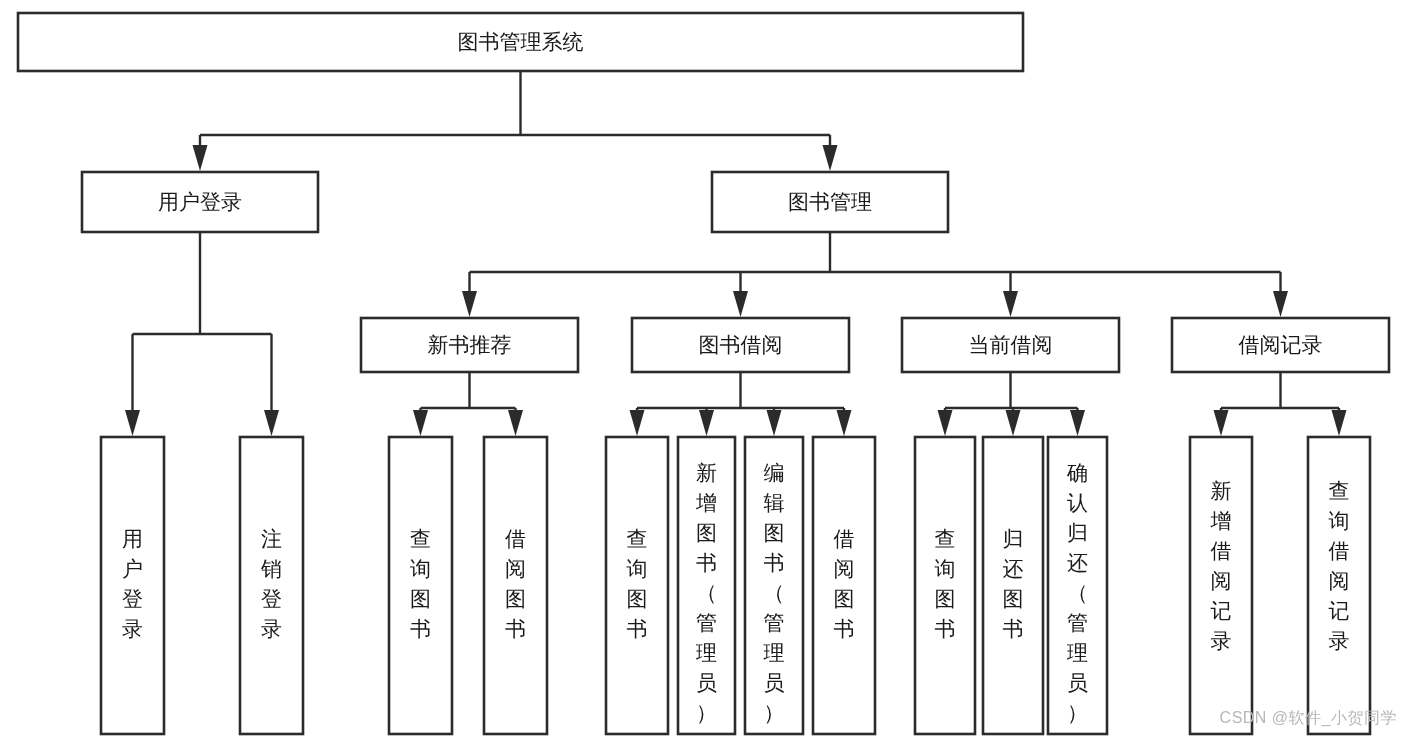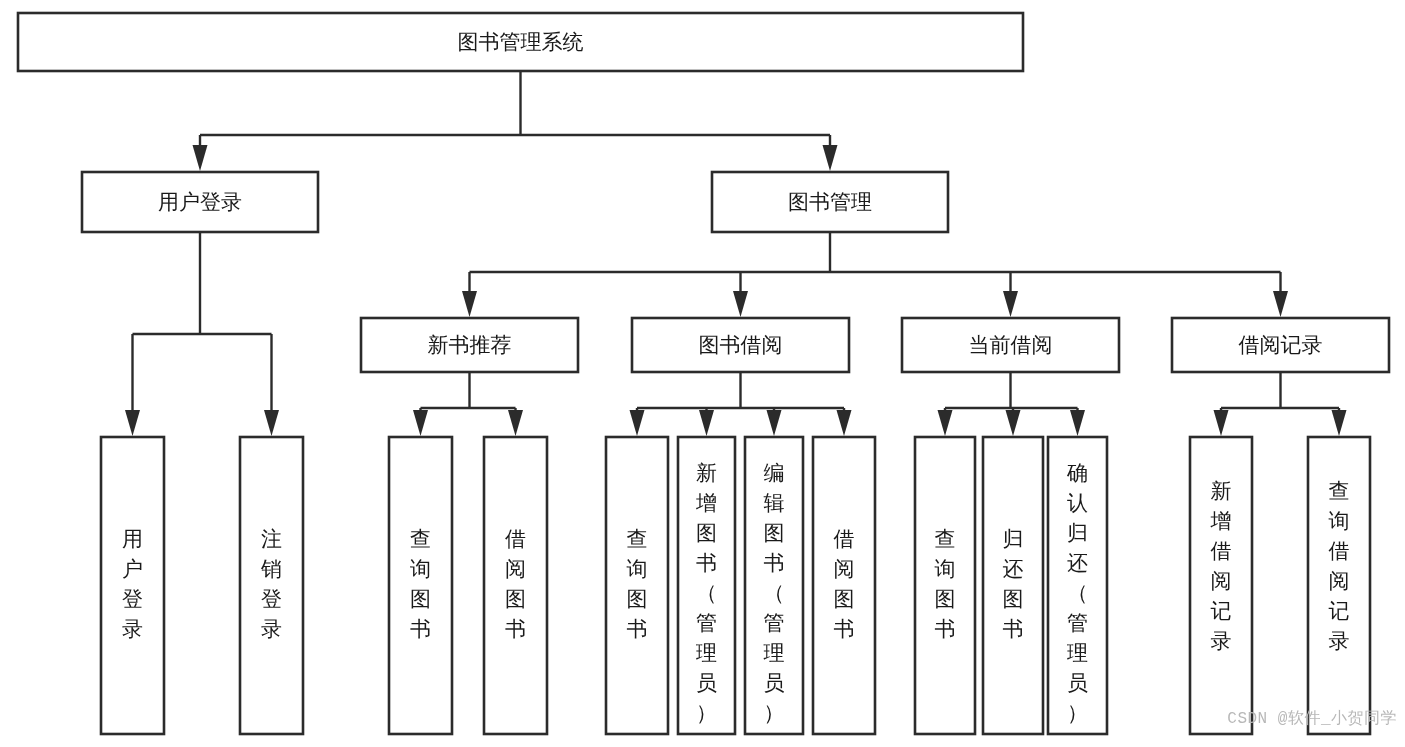--- a/index.html
+++ b/index.html
@@ -53,21 +53,21 @@
     font-family: "Liberation Sans", "DejaVu Sans", sans-serif;
     font-size: 21px;
     fill: #1a1a1a;
     text-anchor: middle;
     dominant-baseline: middle;
   }
   .watermark {
     position: absolute;
     right: 8px;
     bottom: 6px;
-    font-family: Liberation Mono, monospace;
+    font-family: Liberation Sans, sans-serif;
     font-size: 16px;
     color: #b8b8b8;
     letter-spacing: 0.5px;
     white-space: nowrap;
     user-select: none;
   }
 </style>
 </head>
 <body>
 

